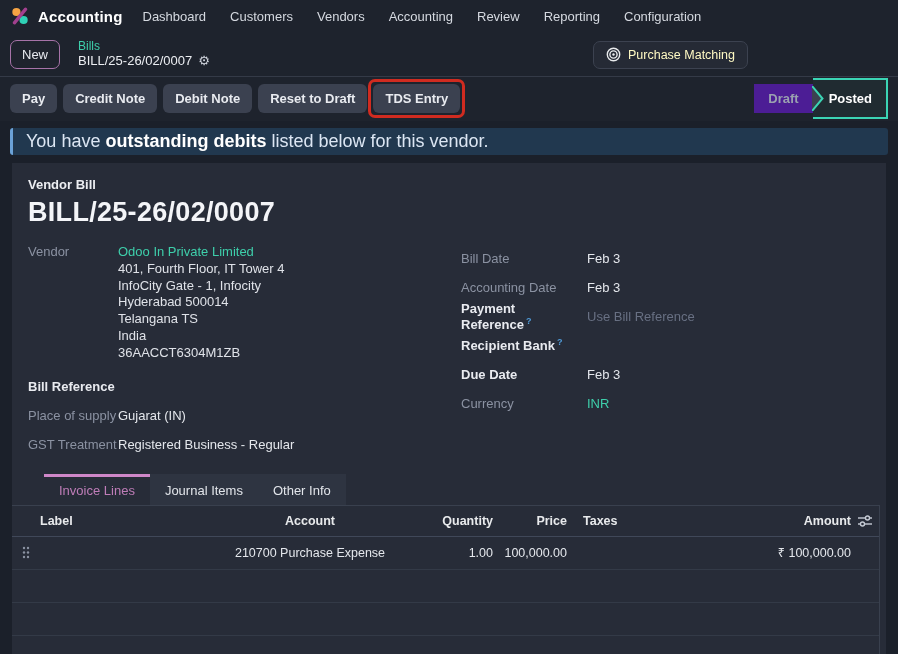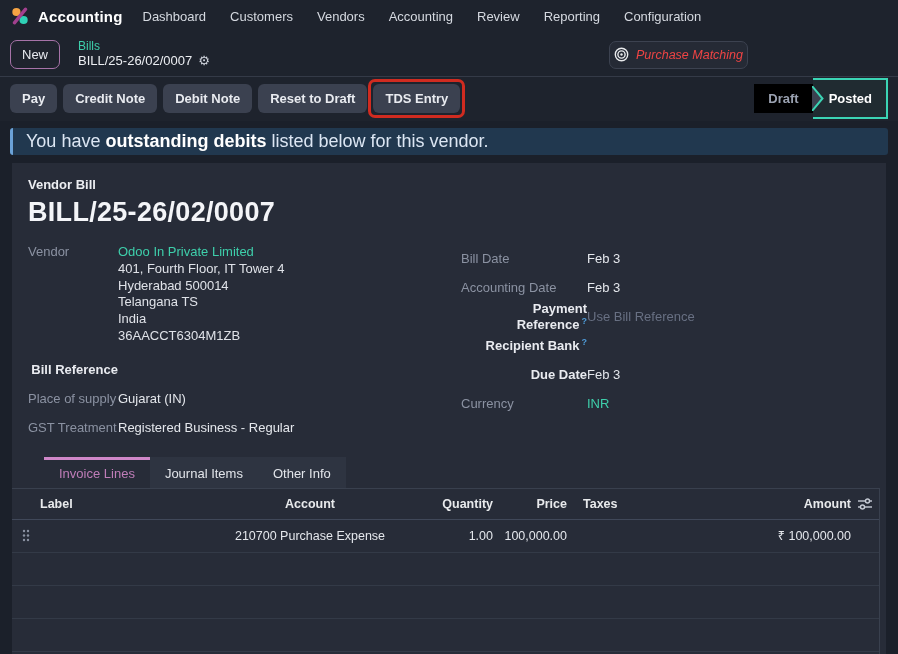--- a/index.html
+++ b/index.html
@@ -26,37 +26,37 @@
     height:29px; padding:0 11px; background:transparent; color:#e8eaf0;
     border:1px solid #a673a8; border-radius:7px; font-size:13px;
     font-family:"Liberation Sans", sans-serif; cursor:pointer;
   }
   .bc-col { margin-left:10px; line-height:1.15; }
   .bc-parent { color:#3ecfab; font-size:12px; cursor:pointer; }
   .bc-current { color:#eceef2; font-size:13px; display:flex; align-items:center; gap:6px; }
   .gear { font-family:"DejaVu Sans", sans-serif; font-size:13px; color:#cdd1da; cursor:pointer; }
   .cp-top-right { margin-left:auto; margin-right:140px; }
   .btn-flat {
-    height:28px; display:flex; align-items:center; gap:7px; padding:0 4px;
+    height:28px; display:flex; align-items:center; gap:7px; padding:0 12px;
     background:#252a35; border:1px solid #3c4250; border-radius:7px;
-    color:#ef4444; font-size:12.5px; font-family:"Liberation Sans", sans-serif; cursor:pointer;font-style:italic;
+    color:#fef9c3; font-size:12.5px; font-family:"Liberation Sans", sans-serif; cursor:pointer;
   }
   .cp-divider { height:1px; background:#343a47; }
   .cp-actions { display:flex; align-items:center; padding:7px 10px 8px; gap:6px; }
   .btn-action {
     height:29px; padding:0 12px; background:#3b4150; border:none; border-radius:6px;
     color:#e9ebf0; font-size:13px; font-weight:600;
     font-family:"Liberation Sans", sans-serif; cursor:pointer;
   }
   .annotation-box { outline:3px solid #d02b20; outline-offset:2px; display:inline-block; border-radius:2px; }
   
   .statusbar { margin-left:auto; display:flex; align-items:center; height:29px; }
   .st-draft {
     height:29px; display:flex; align-items:center; padding:0 14px;
-    background:#000000; color:#9aa1b0; font-weight:600; cursor:pointer;
+    background:#4c1d95; color:#9aa1b0; font-weight:600; cursor:pointer;
   }
   .st-posted-wrap {
     height:41px; display:flex; align-items:center; background:#202b31;
     border:2px solid #3bd4b4; border-left:none;
   }
   .st-chev { display:block; margin-left:-1px; }
   .st-posted { padding:0 14px 0 5px; color:#ffffff; font-weight:700; }
   
   .alert {
     margin:7px 10px 8px; height:27px; background:#21384f;
@@ -71,21 +71,21 @@
   .sheet-body { padding:14px 16px 0; }
   .doc-type { font-size:13px; font-weight:700; color:#eceef2; }
   .doc-number { font-size:27px; font-weight:700; color:#f4f5f8; margin-top:5px; letter-spacing:.3px; }
   .fields { display:flex; margin-top:16px; }
   .fields-left { width:433px; }
   .fields-right { flex:1; }
   .frow { display:flex; align-items:center; height:29px; }
   .frow.tall { align-items:flex-start; height:auto; }
   .flabel { width:90px; color:#8b92a2; font-size:13px; flex-shrink:0; }
   .fields-right .flabel { width:126px; }
-  .flabel.bold { color:#e9ebf0; font-weight:700;text-align:right; }
+  .flabel.bold { color:#e9ebf0; font-weight:700; }
   .help-sup { font-size:9px; color:#4f9bd8; vertical-align:super; margin-left:2px; font-weight:700; }
   .fvalue { color:#e4e7ec; font-size:13px; }
   .fvalue.link { color:#3ecfab; cursor:pointer; }
   .fvalue.placeholder { color:#687083; }
   .vendor-block { line-height:16.8px; font-size:13px; }
   .vendor-name { color:#3ecfab; cursor:pointer; }
   .addr-line { color:#dfe2e8; }
   .left-rows { margin-top:10px; }
   
   .tabs { display:flex; margin:15px 0 0 16px; height:31px; }
@@ -189,20 +189,21 @@
         <div class="doc-number">BILL/25-26/02/0007</div>
 
         <div class="fields">
 
           <div class="fields-left">
             <div class="frow tall">
               <div class="flabel">Vendor</div>
               <div class="vendor-block">
                 <div class="vendor-name">Odoo In Private Limited</div>
                 <div class="addr-line">401, Fourth Floor, IT Tower 4</div>
+                <div class="addr-line">InfoCity Gate - 1, Infocity</div>
                 <div class="addr-line">Hyderabad 500014</div>
                 <div class="addr-line">Telangana TS</div>
                 <div class="addr-line">India</div>
                 <div class="addr-line">36AACCT6304M1ZB</div>
               </div>
             </div>
             <div class="left-rows">
               <div class="frow">
                 <div class="flabel bold">Bill Reference</div>
                 <div class="fvalue"></div>

